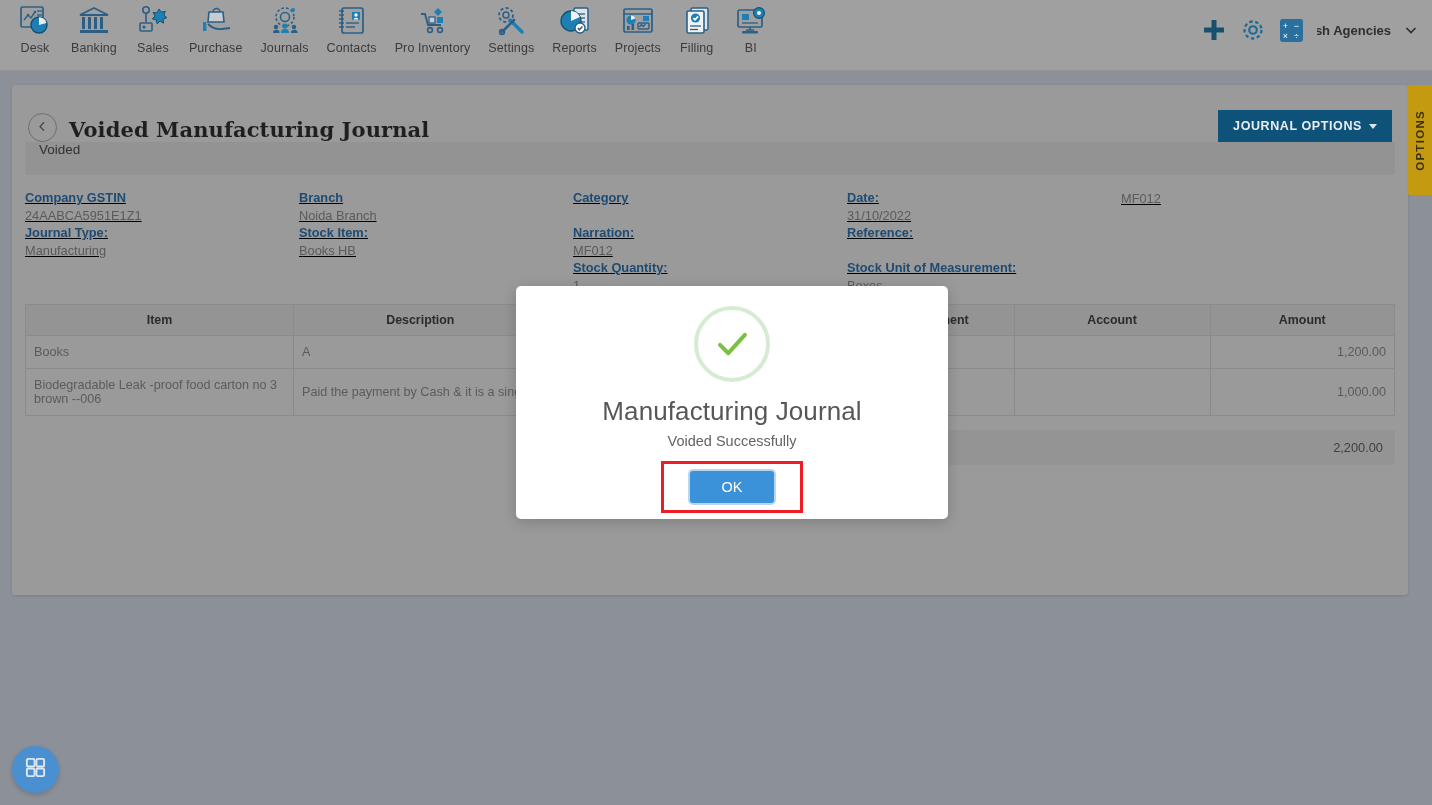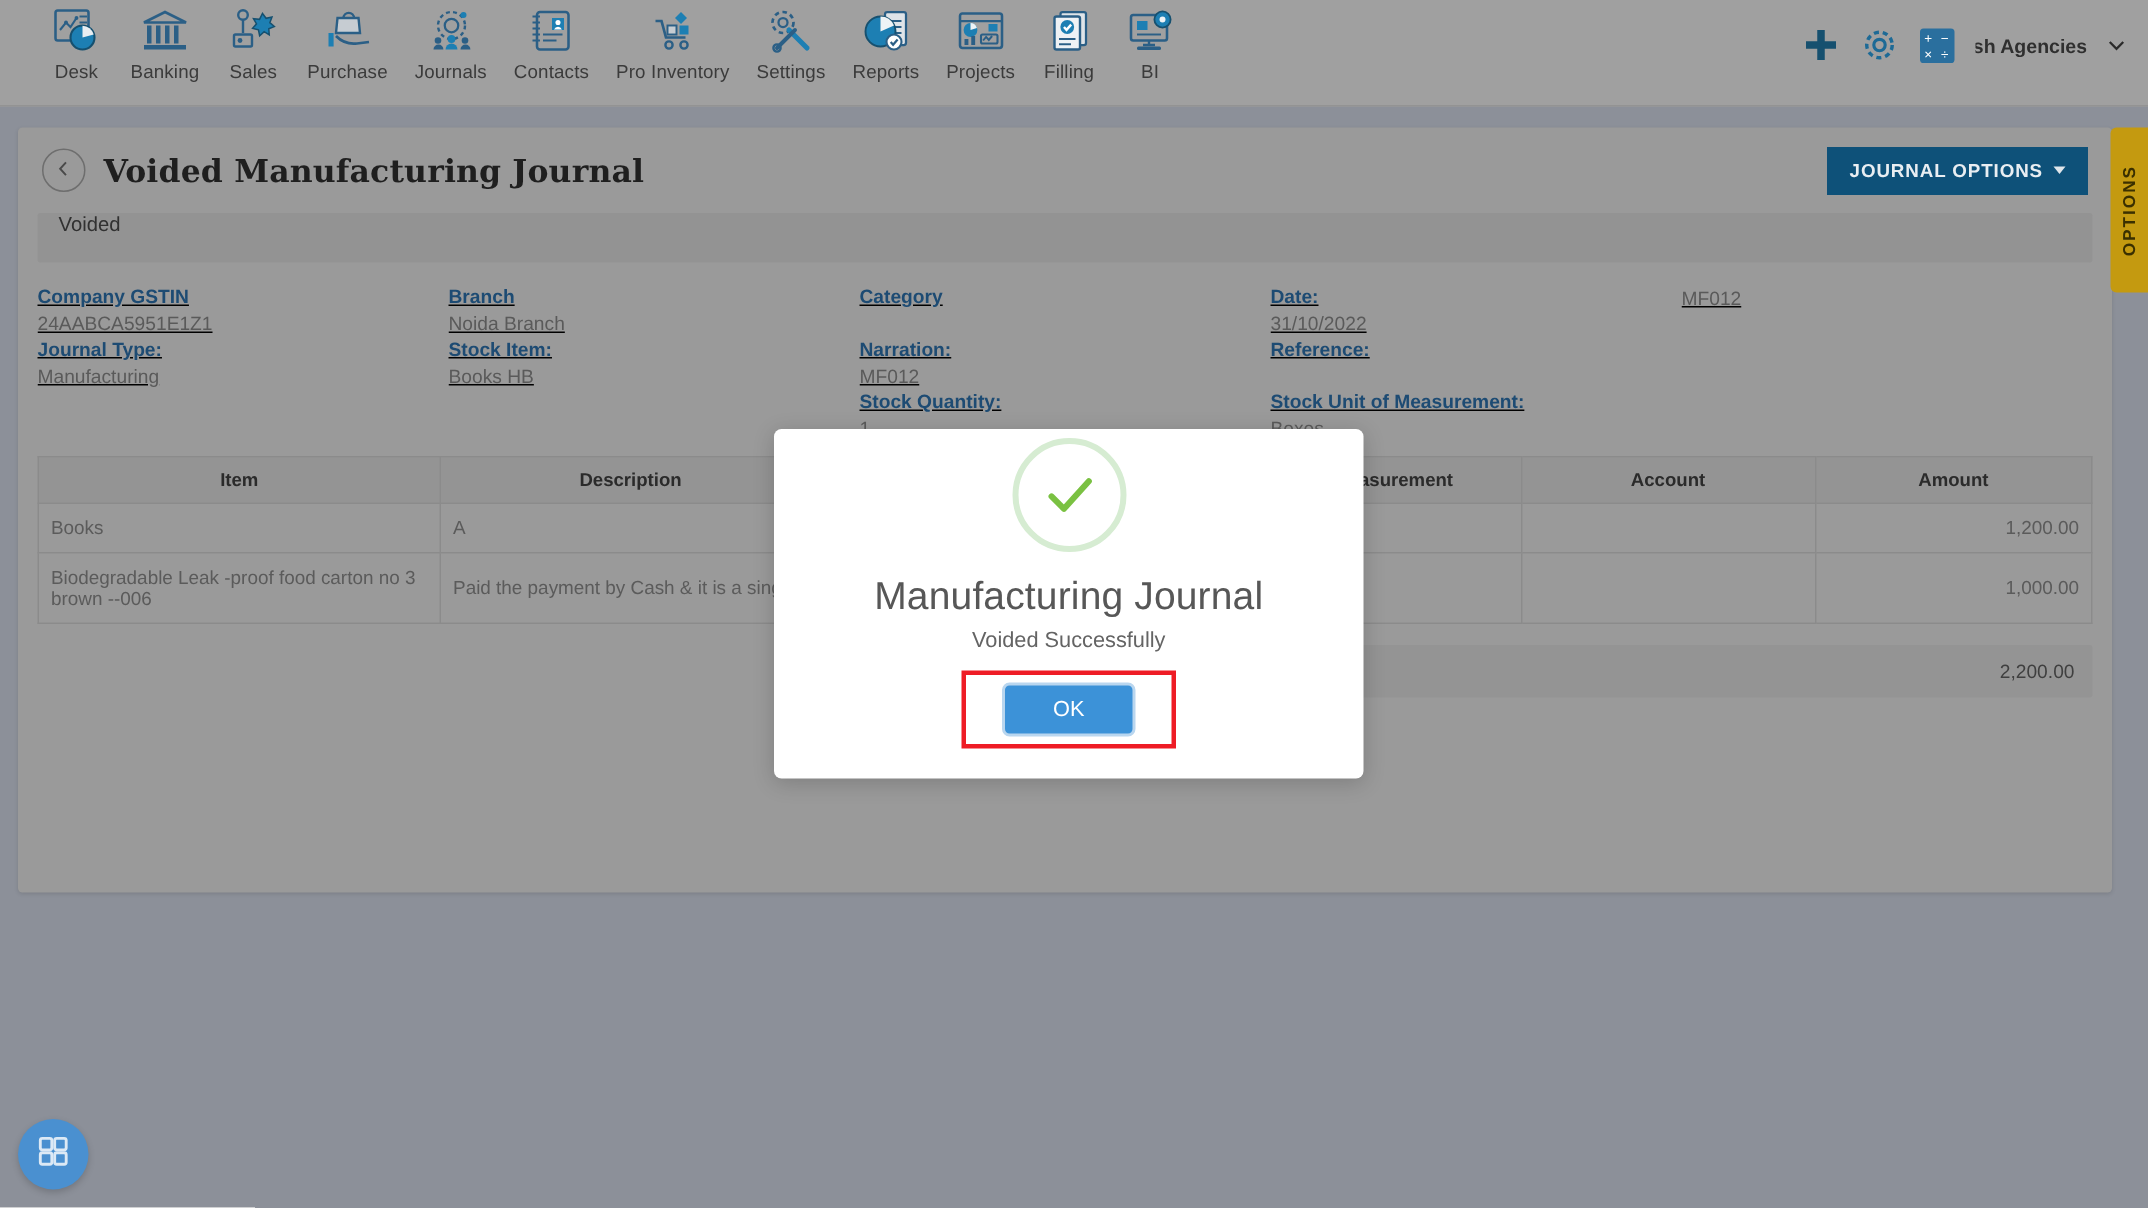--- a/index.html
+++ b/index.html
@@ -15,21 +15,21 @@
 
   #app { position: relative; width: 1432px; height: 805px; background: #8c9099; }
 
   
   .topbar {
     position: absolute; left: 0; top: 0; width: 1432px; height: 71px;
     background: #a0a0a0;
     border-bottom: 1px solid #939393;
     display: flex; align-items: flex-start;
   }
-  .nav-items { display: flex; align-items: flex-start; padding-left: 24px; }
+  .nav-items { display: flex; align-items: flex-start; padding-left: 8px; }
   .nav-item {
     width: auto; min-width: 54px; padding: 4px 9px 0 9px;
     display: flex; flex-direction: column; align-items: center;
     cursor: pointer;
   }
   .nav-icon { width: 34px; height: 34px; display: block; }
   .nav-label {
     margin-top: 3px; font-size: 12.5px; color: #3b3b3b;
     white-space: nowrap; letter-spacing: .1px;
   }
@@ -49,21 +49,21 @@
 
   
   .page-card {
     position: absolute; left: 12px; top: 85px;
     width: 1396px; height: 510px;
     background: #9a9a9a;
     border-radius: 3px;
     box-shadow: 0 1px 3px rgba(0,0,0,0.12);
   }
   .page-head {
-    height: 57px; display: flex; align-items: center; padding: 0 16px 0 16px;
+    height: 57px; display: flex; align-items: flex-end; padding: 0 16px 0 16px;
   }
   .back-btn {
     width: 29px; height: 29px; border-radius: 50%;
     border: 1px solid #6e6e6e; background: transparent;
     display: flex; align-items: center; justify-content: center;
     cursor: pointer; margin-right: 12px;
   }
   .page-title {
     font-family: "DejaVu Serif", serif;
     font-size: 21px; font-weight: bold; color: #1f1f1f;
@@ -147,25 +147,25 @@
     position: absolute; left: 12px; bottom: 12px;
     width: 47px; height: 47px; border-radius: 50%;
     background: #4a90d0; display: flex; align-items: center;
     justify-content: center; cursor: pointer;
     box-shadow: 0 2px 5px rgba(0,0,0,0.18);
   }
 
   
   .modal {
     position: absolute; left: 516px; top: 286px;
-    width: 393px; height: 233px;
+    width: 432px; height: 233px;
     background: #ffffff; border-radius: 5px;
     box-shadow: 0 3px 14px rgba(0,0,0,0.18);
     display: flex; flex-direction: column; align-items: center;
-    padding-top: 6px;
+    padding-top: 20px;
   }
   .check-circle {
     width: 76px; height: 76px; border-radius: 50%;
     border: 4px solid #d6ecd2; display: flex;
     align-items: center; justify-content: center;
   }
   .modal-title {
     margin-top: 14px; font-size: 26px; color: #575757;
     font-weight: normal; letter-spacing: .1px;
   }

